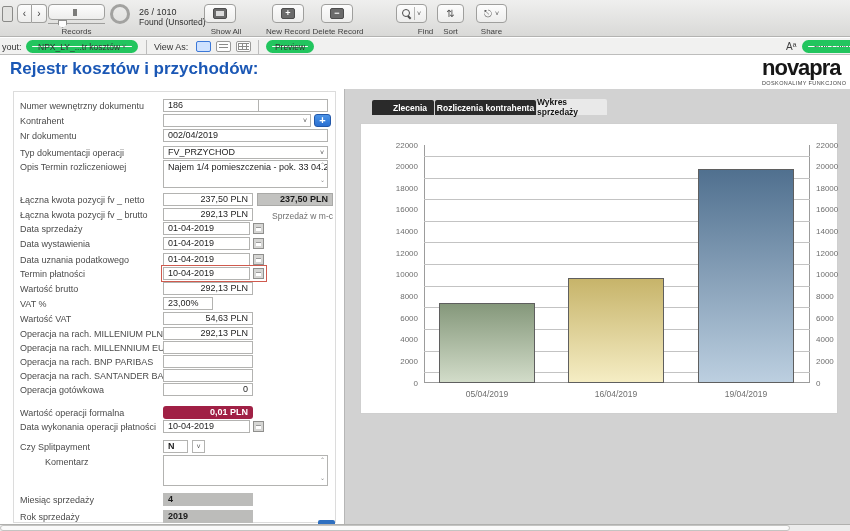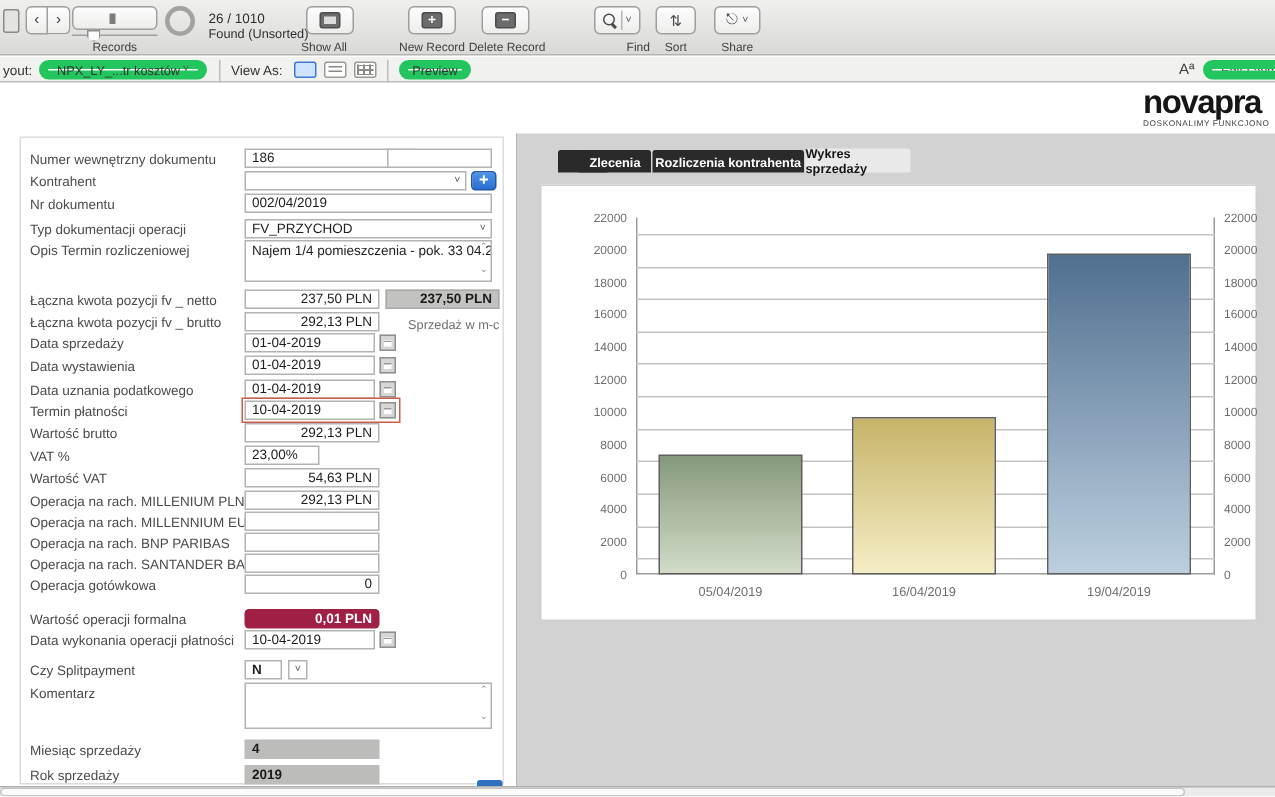--- a/index.html
+++ b/index.html
@@ -113,21 +113,21 @@
 
     <div style="position:absolute;left:139px;top:7px;font-size:9px;color:#2e2e2e;">26 / 1010</div>
     <div style="position:absolute;left:139px;top:17px;font-size:8.5px;color:#2e2e2e;">Found (Unsorted)</div>
     <div class="tcap" style="left:48px;width:57px;">Records</div>
 
     <div class="tbtn" style="left:204px;width:32px;">
       <span class="glyphbox">
           <span class="inner"></span>
         </span>
     </div>
-    <div class="tcap" style="left:184px;width:64px;">Show All</div>
+    <div class="tcap" style="left:194px;width:64px;">Show All</div>
 
     <div class="tbtn" style="left:272px;width:32px;">
       <span class="glyphbox">+</span>
     </div>
     <div class="tcap" style="left:258px;width:60px;">New Record</div>
 
     <div class="tbtn" style="left:321px;width:32px;">
       <span class="glyphbox">−</span>
     </div>
     <div class="tcap" style="left:305px;width:66px;">Delete Record</div>
@@ -172,20 +172,21 @@
     <div class="vdiv" style="left:258px;"></div>
     <div class="lb-ctl" style="left:266px;width:48px;justify-content:center;">
       <span>Preview</span>
     </div>
     <span style="position:absolute;left:786px;top:3px;font-size:10px;color:#3f3f3f;">Aª</span>
     <div class="lb-ctl" style="left:802px;width:60px;overflow:hidden;justify-content:flex-start;">
       <span style="white-space:nowrap;">Edit Layout</span>
     </div>
   </div>
 
+  <div id="pagetitle">Rejestr kosztów i przychodów:</div>
   <div id="logo">
     <div class="word">novapra</div>
     <div class="tag">DOSKONALIMY FUNKCJONO</div>
   </div>
 
   <div id="rightpane"></div>
   <div id="panedivider"></div>
   <div id="formbox"></div>
 
   <div id="form-rows">
@@ -239,21 +240,21 @@
       <div class="lbl" style="top:385px;">Operacja gotówkowa</div>
       <div class="fld right" style="left:163px;top:383px;width:90px;">0</div>
       <div class="lbl" style="top:408px;">Wartość operacji formalna</div>
       <div class="maroonbox" style="left:163px;top:406px;width:90px;">0,01 PLN</div>
       <div class="lbl" style="top:422px;">Data wykonania operacji płatności</div>
       <div class="fld" style="left:163px;top:420px;width:87px;">10-04-2019</div>
       <div class="calicon" style="left:253px;top:421px;"></div>
       <div class="lbl" style="top:442px;">Czy Splitpayment</div>
       <div class="fld" style="left:163px;top:440px;width:25px;font-weight:bold;">N</div>
       <div class="fld" style="left:192px;top:440px;width:13px;font-size:7px;color:#555;text-align:center;padding:0;">˅</div>
-      <div class="lbl" style="top:457px;">Komentarz</div>
+      <div class="lbl" style="top:457px;margin-left:25px;">Komentarz</div>
       <div class="fld" style="left:163px;top:455px;width:165px;height:31px;line-height:12px;">
         <span class="ta-arrows" style="position:absolute;right:2px;top:1px;font-size:6px;color:#888;">⌃</span>
         <span style="position:absolute;right:2px;bottom:1px;font-size:6px;color:#888;">⌄</span>
       </div>
       <div class="lbl" style="top:495px;">Miesiąc sprzedaży</div>
       <div class="staticbox" style="left:163px;top:493px;width:90px;">4</div>
       <div class="lbl" style="top:512px;">Rok sprzedaży</div>
       <div class="staticbox" style="left:163px;top:510px;width:90px;">2019</div>
     </div>
 

